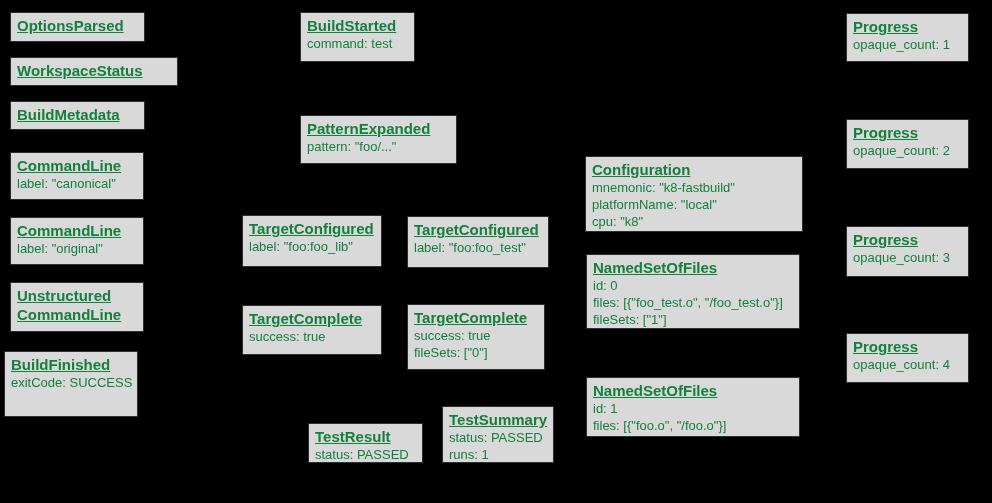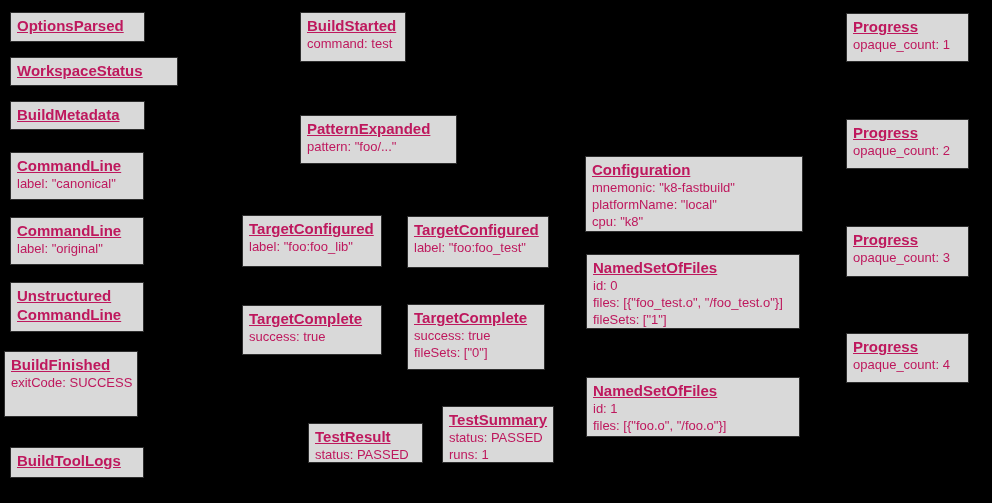--- a/index.html
+++ b/index.html
@@ -13,21 +13,21 @@
     height: 503px;
     background: #000000;
     overflow: hidden;
     font-family: "Liberation Sans", sans-serif;
   }
   .box {
     position: absolute;
     box-sizing: border-box;
     background: #d9d9d9;
     border: 1px solid #2e2e2e;
-    color: #be185d;
+    color: #15803d;
     padding: 3px 6px;
     overflow: visible;
   }
   .title {
     font-size: 15px;
     font-weight: bold;
     text-decoration: underline;
     line-height: 19px;
     white-space: nowrap;
   }
@@ -69,26 +69,23 @@
 
   <div class="box" style="left:10px;top:282px;width:134px;height:50px">
     <div class="title wrap">Unstructured CommandLine</div>
   </div>
 
   <div class="box" style="left:4px;top:351px;width:134px;height:66px">
     <div class="title">BuildFinished</div>
     <div class="line">exitCode: SUCCESS</div>
   </div>
 
-  <div class="box" style="left:10px;top:447px;width:134px;height:31px">
-    <div class="title">BuildToolLogs</div>
-  </div>
 
 
-  <div class="box" style="left:300px;top:12px;width:106px;height:50px">
+  <div class="box" style="left:300px;top:12px;width:115px;height:50px">
     <div class="title">BuildStarted</div>
     <div class="line">command: test</div>
   </div>
 
   <div class="box" style="left:300px;top:115px;width:157px;height:49px">
     <div class="title">PatternExpanded</div>
     <div class="line">pattern: "foo/..."</div>
   </div>
 
   <div class="box" style="left:242px;top:215px;width:140px;height:52px">

